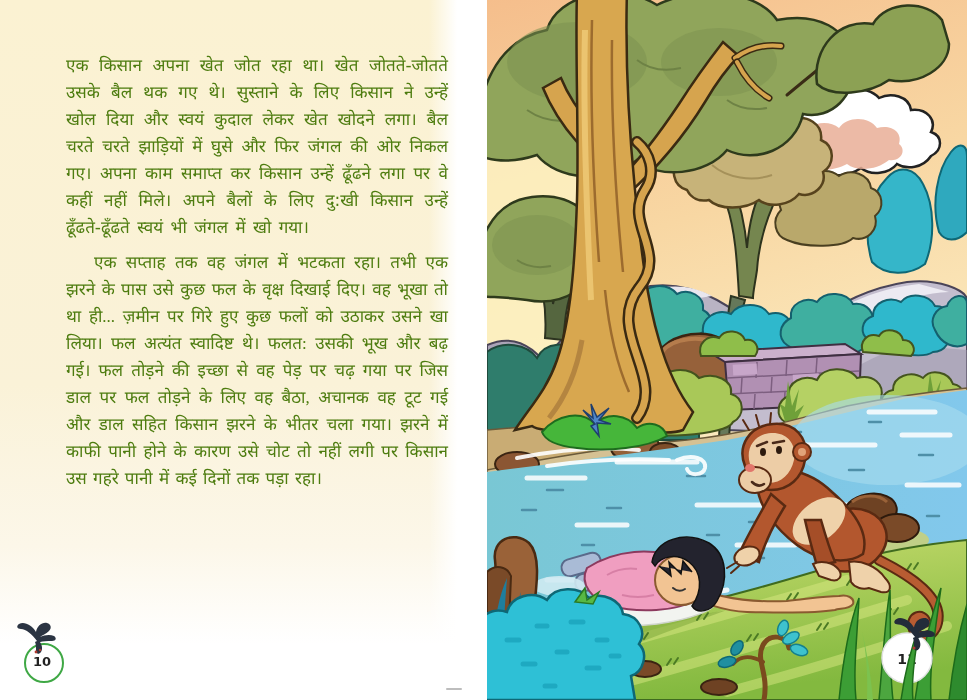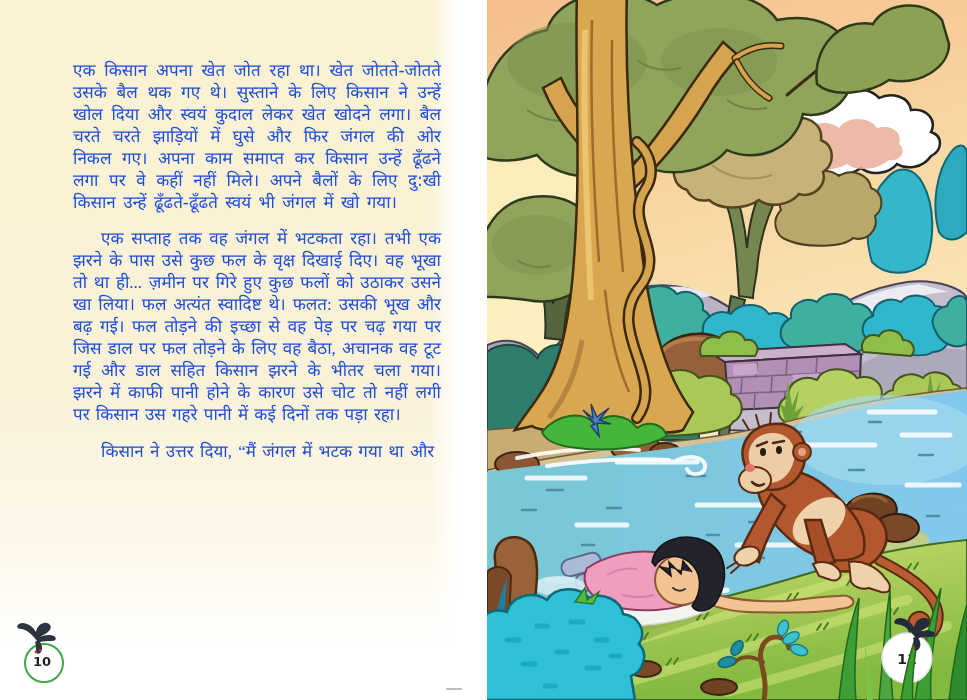--- a/index.html
+++ b/index.html
@@ -7,22 +7,22 @@
           font-family:"DejaVu Sans","Liberation Sans",sans-serif;}
   
   .page-left{position:absolute;left:0;top:0;width:487px;height:700px;background:#ffffff;}
   .page-cream{position:absolute;left:0;top:0;width:457px;height:700px;
       background:linear-gradient(180deg,#FBF2D2 0%,#FAF2D8 55%,#FCF7E9 78%,#FFFFFF 92%);}
   .page-cream:after{content:"";position:absolute;top:0;right:0;width:28px;height:100%;
       background:linear-gradient(90deg,rgba(255,255,255,0) 0%,#ffffff 100%);}
   .text-col{position:absolute;left:58px;top:44px;width:398px;}
   .story-title{margin:0 0 16px 0;text-align:center;font-size:31px;font-weight:bold;
       color:#222222;letter-spacing:.5px;}
-  .story-text p{margin:15px;text-align:justify;font-size:17px;line-height:22px;
-      color:#1d4ed8;word-spacing:2px;}
+  .story-text p{margin:8px;text-align:justify;font-size:17px;line-height:27px;
+      color:#4d7c0f;word-spacing:2px;}
   .story-text p.indent{text-indent:28px;font-family:Liberation Serif, serif;}
   .fold-mark{position:absolute;left:446px;top:688px;width:16px;height:2px;
       background:#bdbdbd;border-radius:2px;}
   
   .badge10{position:absolute;left:24px;top:643px;width:40px;height:40px;text-decoration:underline;}
   .badge10 .ring{position:absolute;left:0;top:0;width:36px;height:36px;border-radius:50%;
       border:2px solid #3FA845;background:#ffffff;}
   .badge10 .num{position:absolute;left:9px;top:11px;font-size:13px;font-weight:bold;color:#222;}
   .badge10 svg{position:absolute;left:-8px;top:-22px;}
   
@@ -33,21 +33,20 @@
 <body>
 
 <div class="spread">
 
   <div class="page-left">
     <div class="page-cream"></div>
     <div class="text-col">
       <div class="story-text">
         <p>एक किसान अपना खेत जोत रहा था। खेत जोतते-जोतते उसके बैल थक गए थे। सुस्ताने के लिए किसान ने उन्हें खोल दिया और स्वयं कुदाल लेकर खेत खोदने लगा। बैल चरते चरते झाड़ियों में घुसे और फिर जंगल की ओर निकल गए। अपना काम समाप्त कर किसान उन्हें ढूँढने लगा पर वे कहीं नहीं मिले। अपने बैलों के लिए दु:खी किसान उन्हें ढूँढते-ढूँढते स्वयं भी जंगल में खो गया।</p>
         <p class="indent">एक सप्ताह तक वह जंगल में भटकता रहा। तभी एक झरने के पास उसे कुछ फल के वृक्ष दिखाई दिए। वह भूखा तो था ही... ज़मीन पर गिरे हुए कुछ फलों को उठाकर उसने खा लिया। फल अत्यंत स्वादिष्ट थे। फलत: उसकी भूख और बढ़ गई। फल तोड़ने की इच्छा से वह पेड़ पर चढ़ गया पर जिस डाल पर फल तोड़ने के लिए वह बैठा, अचानक वह टूट गई और डाल सहित किसान झरने के भीतर चला गया। झरने में काफी पानी होने के कारण उसे चोट तो नहीं लगी पर किसान उस गहरे पानी में कई दिनों तक पड़ा रहा।</p>
-        <p class="indent">किसान ने उत्तर दिया, “मैं जंगल में भटक गया था और</p>
       </div>
     </div>
 
     <div class="badge10">
       <span class="ring"></span>
       <span class="num">10</span>
       <svg width="44" height="36" viewBox="0 0 44 36">
         <path d="M21 20 C16 13 10 8 5 8 C1 8 0 5 3 3 C8 0 16 4 20 11 C21 5 26 1 31 2 C35 3 36 7 33 10 C30 13 26 14 24 16 C28 14 34 13 38 15 C41 17 40 20 36 20 C31 20 27 20 24 21 C26 24 27 28 25 31 C23 34 20 33 20 30 C20 26 20 23 19 21 Z" fill="#2B3442"></path>
         <circle cx="20" cy="31" r="1.4" fill="#B03A2E"></circle>
         <circle cx="24" cy="29" r="1.2" fill="#B03A2E"></circle>

